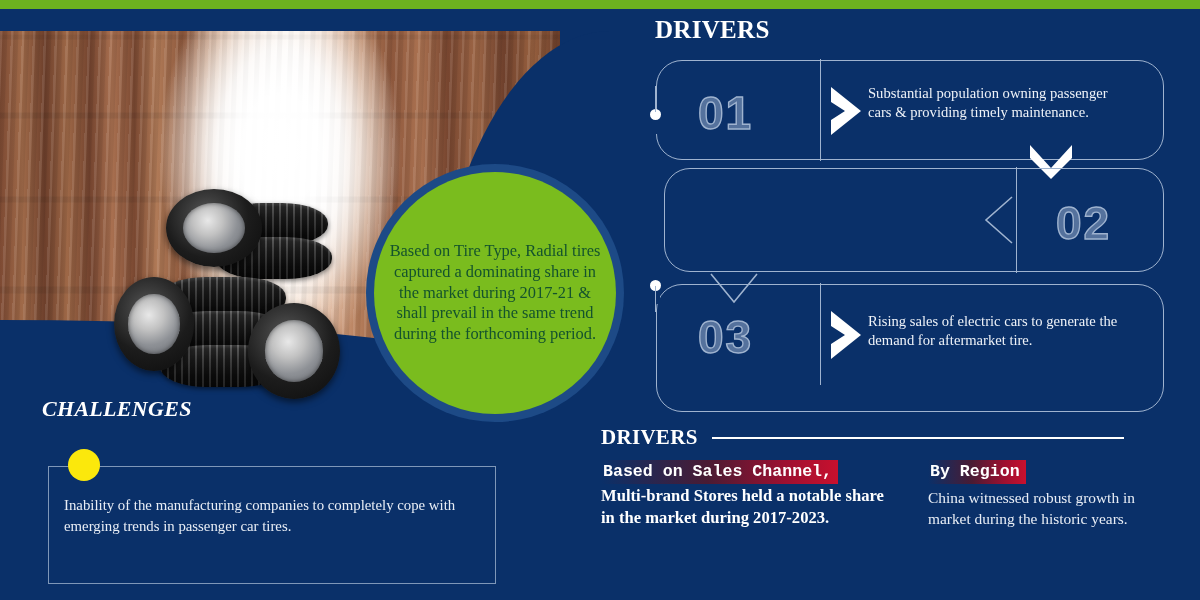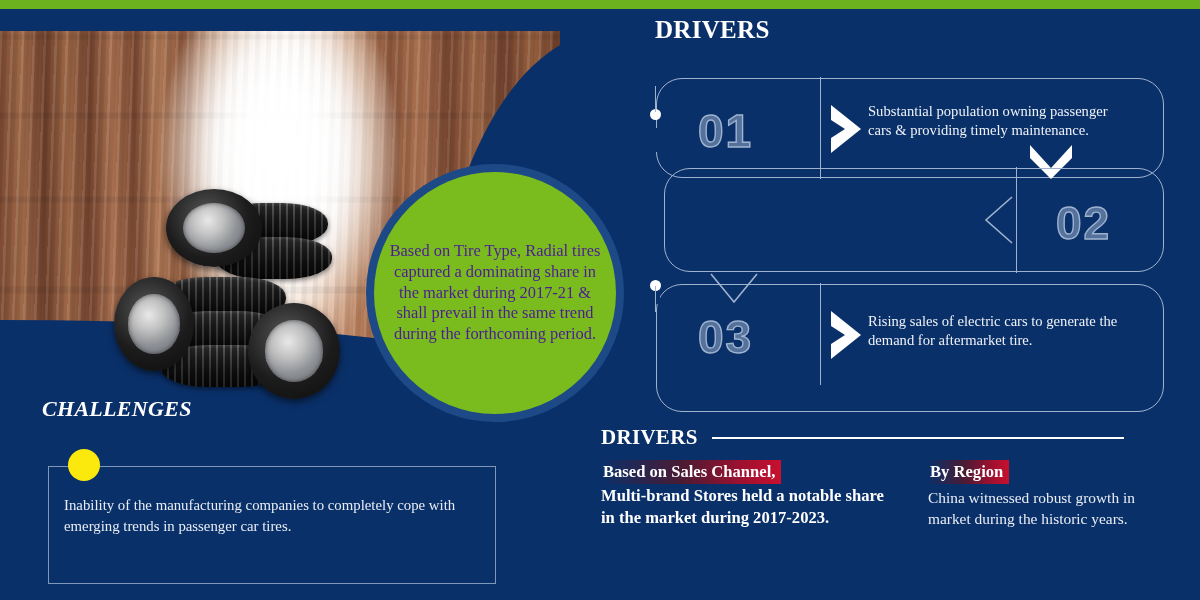--- a/index.html
+++ b/index.html
@@ -120,21 +120,21 @@
   #green-circle-ring{
     position:absolute; left:366px; top:164px; width:258px; height:258px;
     border-radius:50%; background:#1d4a86;
   }
   #green-circle{
     position:absolute; left:374px; top:172px; width:242px; height:242px;
     border-radius:50%; background:#7abc1e;
     display:flex; align-items:center; justify-content:center;
   }
   #green-circle-text{
-    width:215px; text-align:center; color:#4c1d95; font-size:16.4px;
+    width:215px; text-align:center; color:#14532d; font-size:16.4px;
     line-height:1.27; font-weight:400;
     font-family:"Liberation Serif", serif;
   }
 
   
   .section-heading{
     position:absolute; color:#fff; font-weight:bold; letter-spacing:.3px;
     font-family:"Liberation Serif", serif;
   }
   #drivers-heading{ left:655px; top:16px; font-size:25px; }
@@ -184,21 +184,21 @@
     border-radius:50%; background:#fbe80c;
   }
 
   
   #seg-col-1{ position:absolute; left:601px; top:460px; width:290px; }
   #seg-col-2{ position:absolute; left:928px; top:460px; width:250px; }
   .seg-hl{
     display:inline-block; color:#ffffff; font-weight:bold; font-size:16.6px;
     background:linear-gradient(90deg,#0a3069 0%, #4a1b33 45%, #9e1030 78%, #c8102e 100%);
     padding:1px 6px 2px 2px; line-height:1.28;
-    font-family:Liberation Serif, serif;
+    font-family:Liberation Mono, monospace;
   }
   #seg-col-1 .seg-body{
     color:#ffffff; font-weight:bold; font-size:16.6px; line-height:1.30;
     font-family:"Liberation Serif", serif; margin-top:1px;
   }
   #seg-col-2 .seg-body{
     color:#e9eef6; font-size:15.4px; line-height:1.34;
     font-family:"Liberation Serif", serif; margin-top:4px;
   }
 </style>
@@ -277,21 +277,21 @@
 
 <div id="green-circle-ring"></div>
 <div id="green-circle">
   <div id="green-circle-text">Based on Tire Type, Radial tires captured a dominating share in the market during 2017-21 &amp; shall prevail in the same trend during the forthcoming period.</div>
 </div>
 
 <div class="section-heading" id="drivers-heading">DRIVERS</div>
 
 <div id="drivers">
 
-  <div class="dbox" style="left:6px; top:8px; width:508px; height:100px;margin-top:18px;">
+  <div class="dbox" style="left:6px; top:8px; width:508px; height:100px;">
     <div class="dbox-frame"></div>
 
     <div class="gap-navy" style="left:-3px; top:50px; width:7px; height:24px;"></div>
     <div class="dbox-num" style="left:42px; top:26px;">01</div>
     <div class="dbox-div" style="left:164px; top:-1px; height:102px;"></div>
     <svg class="chev" width="40" height="54" style="position:absolute; left:172px; top:24px;">
       <polygon points="3,3 33,27 3,51 3,36 17,27 3,18" fill="#ffffff"></polygon>
     </svg>
     <div class="dbox-text" style="left:212px; top:24px; width:260px;">Substantial population owning passenger cars &amp; providing timely maintenance.</div>
   </div>

